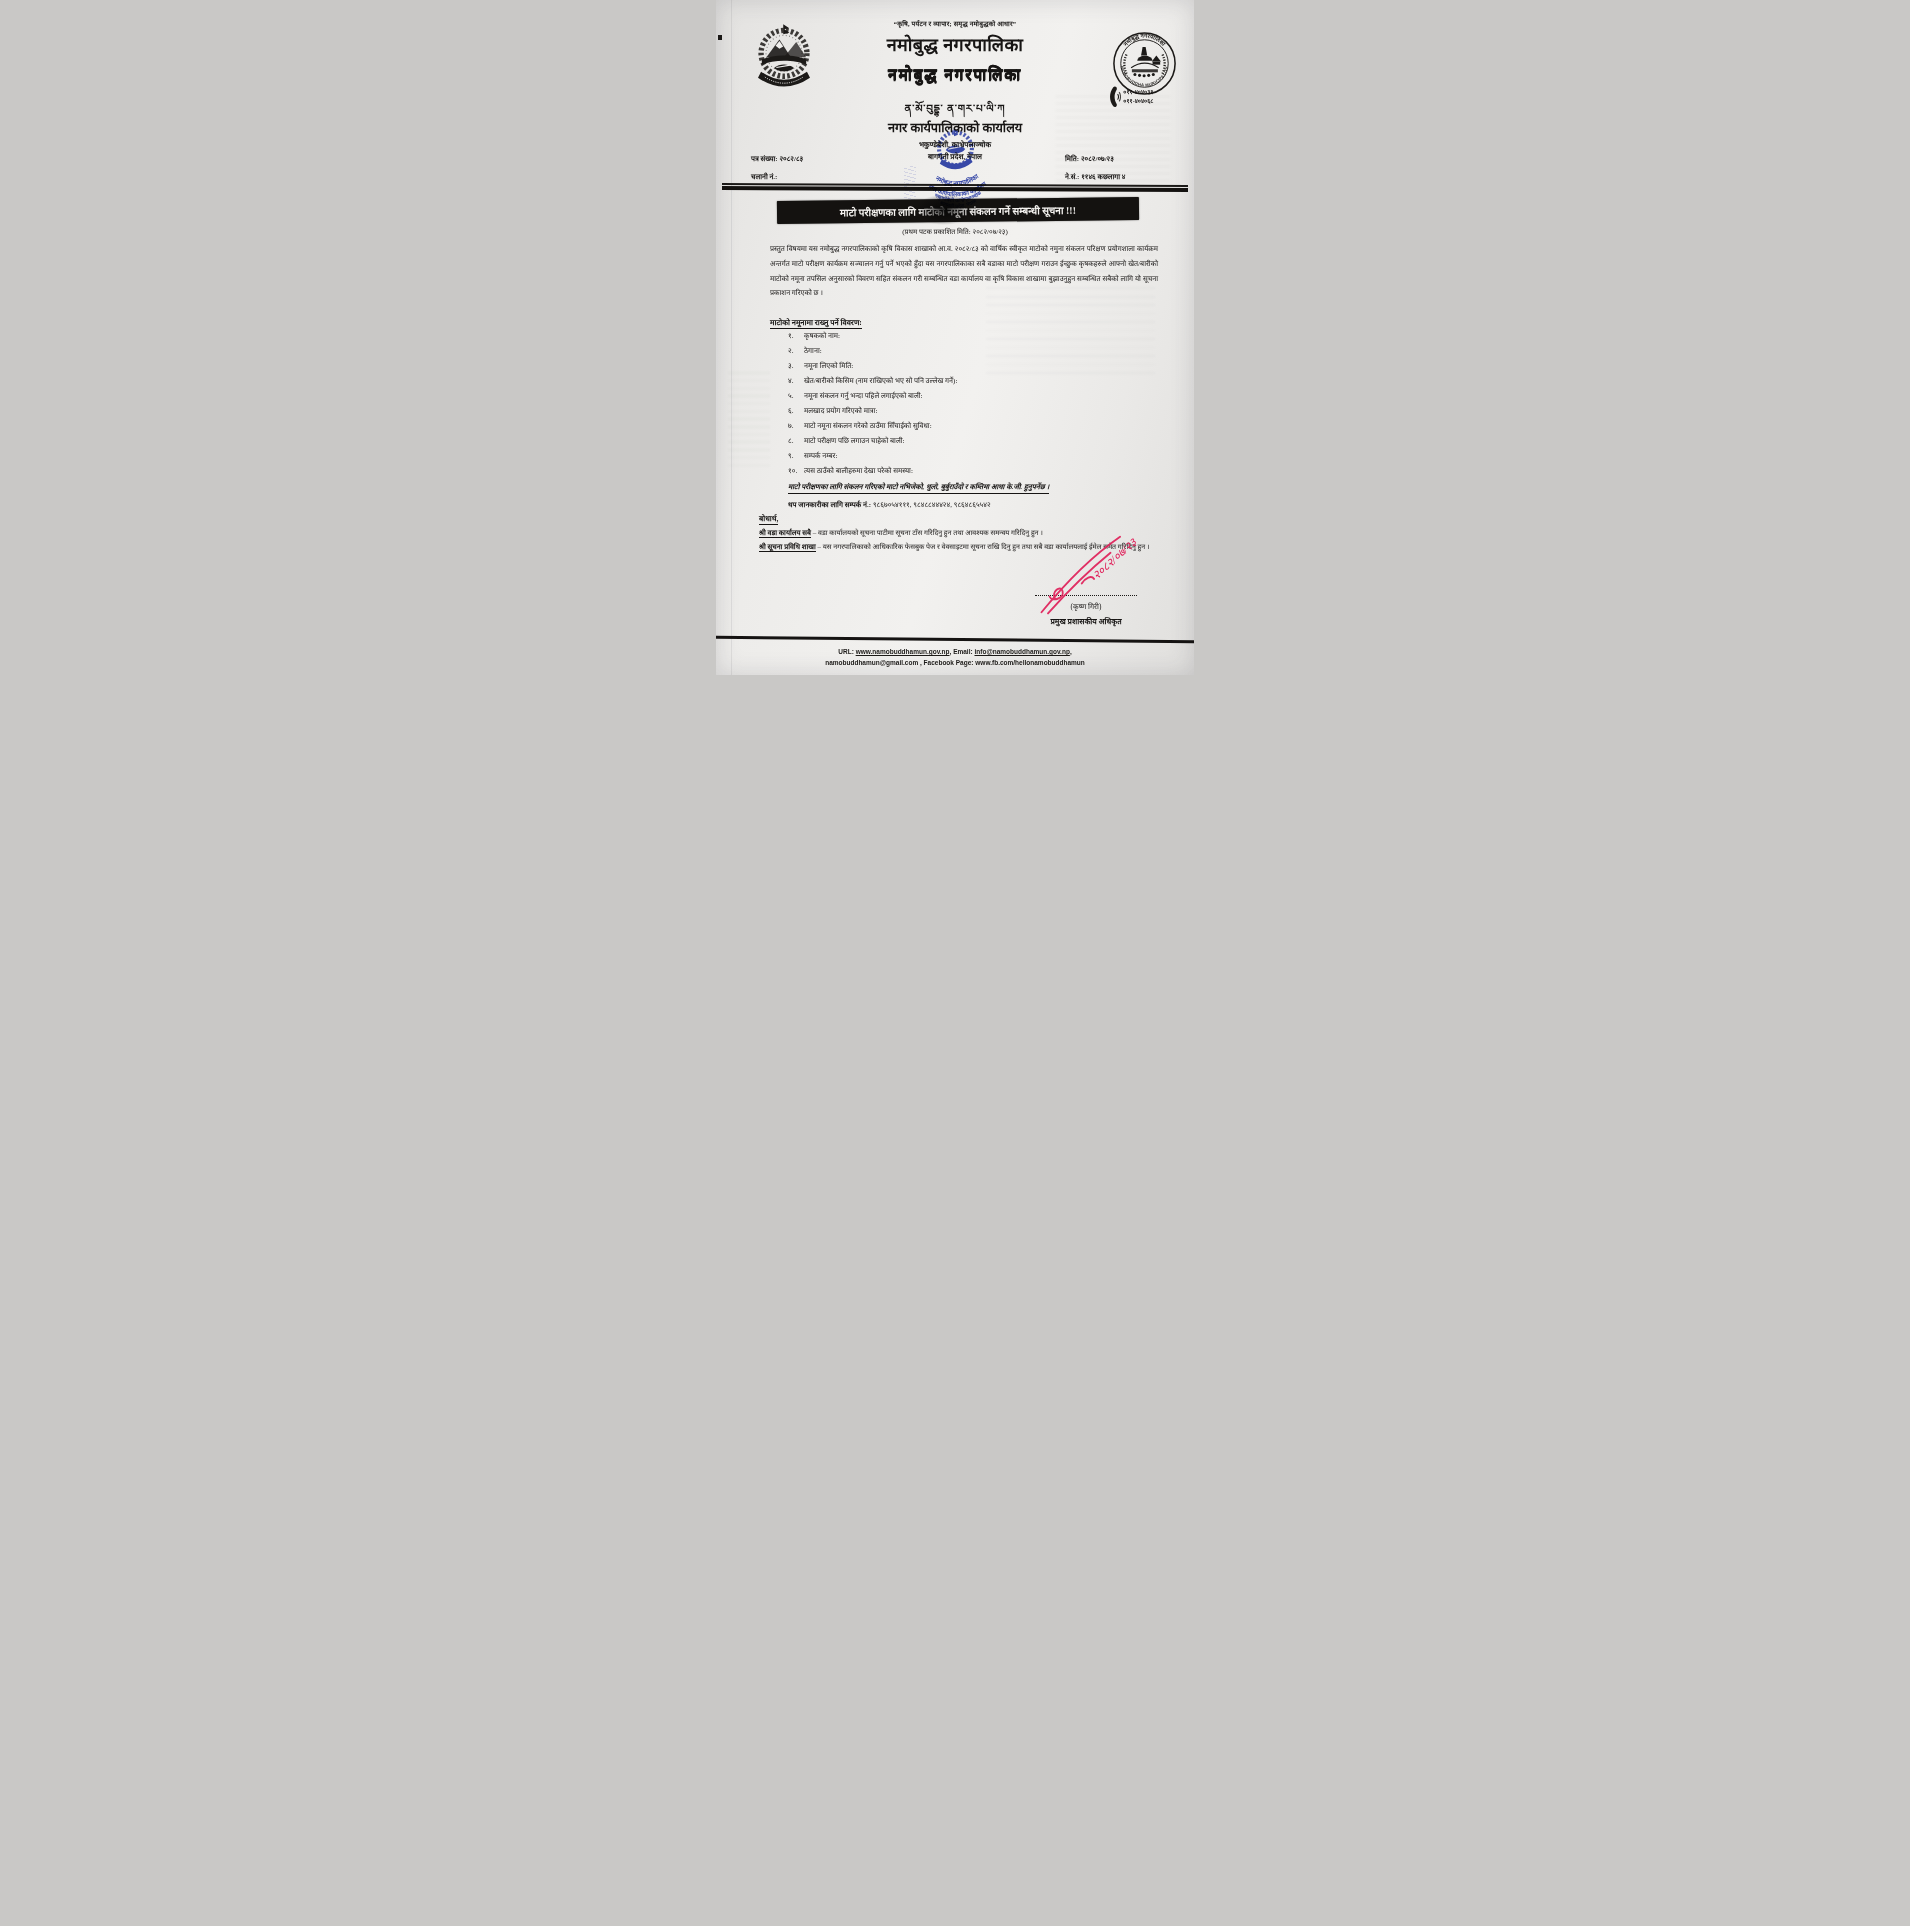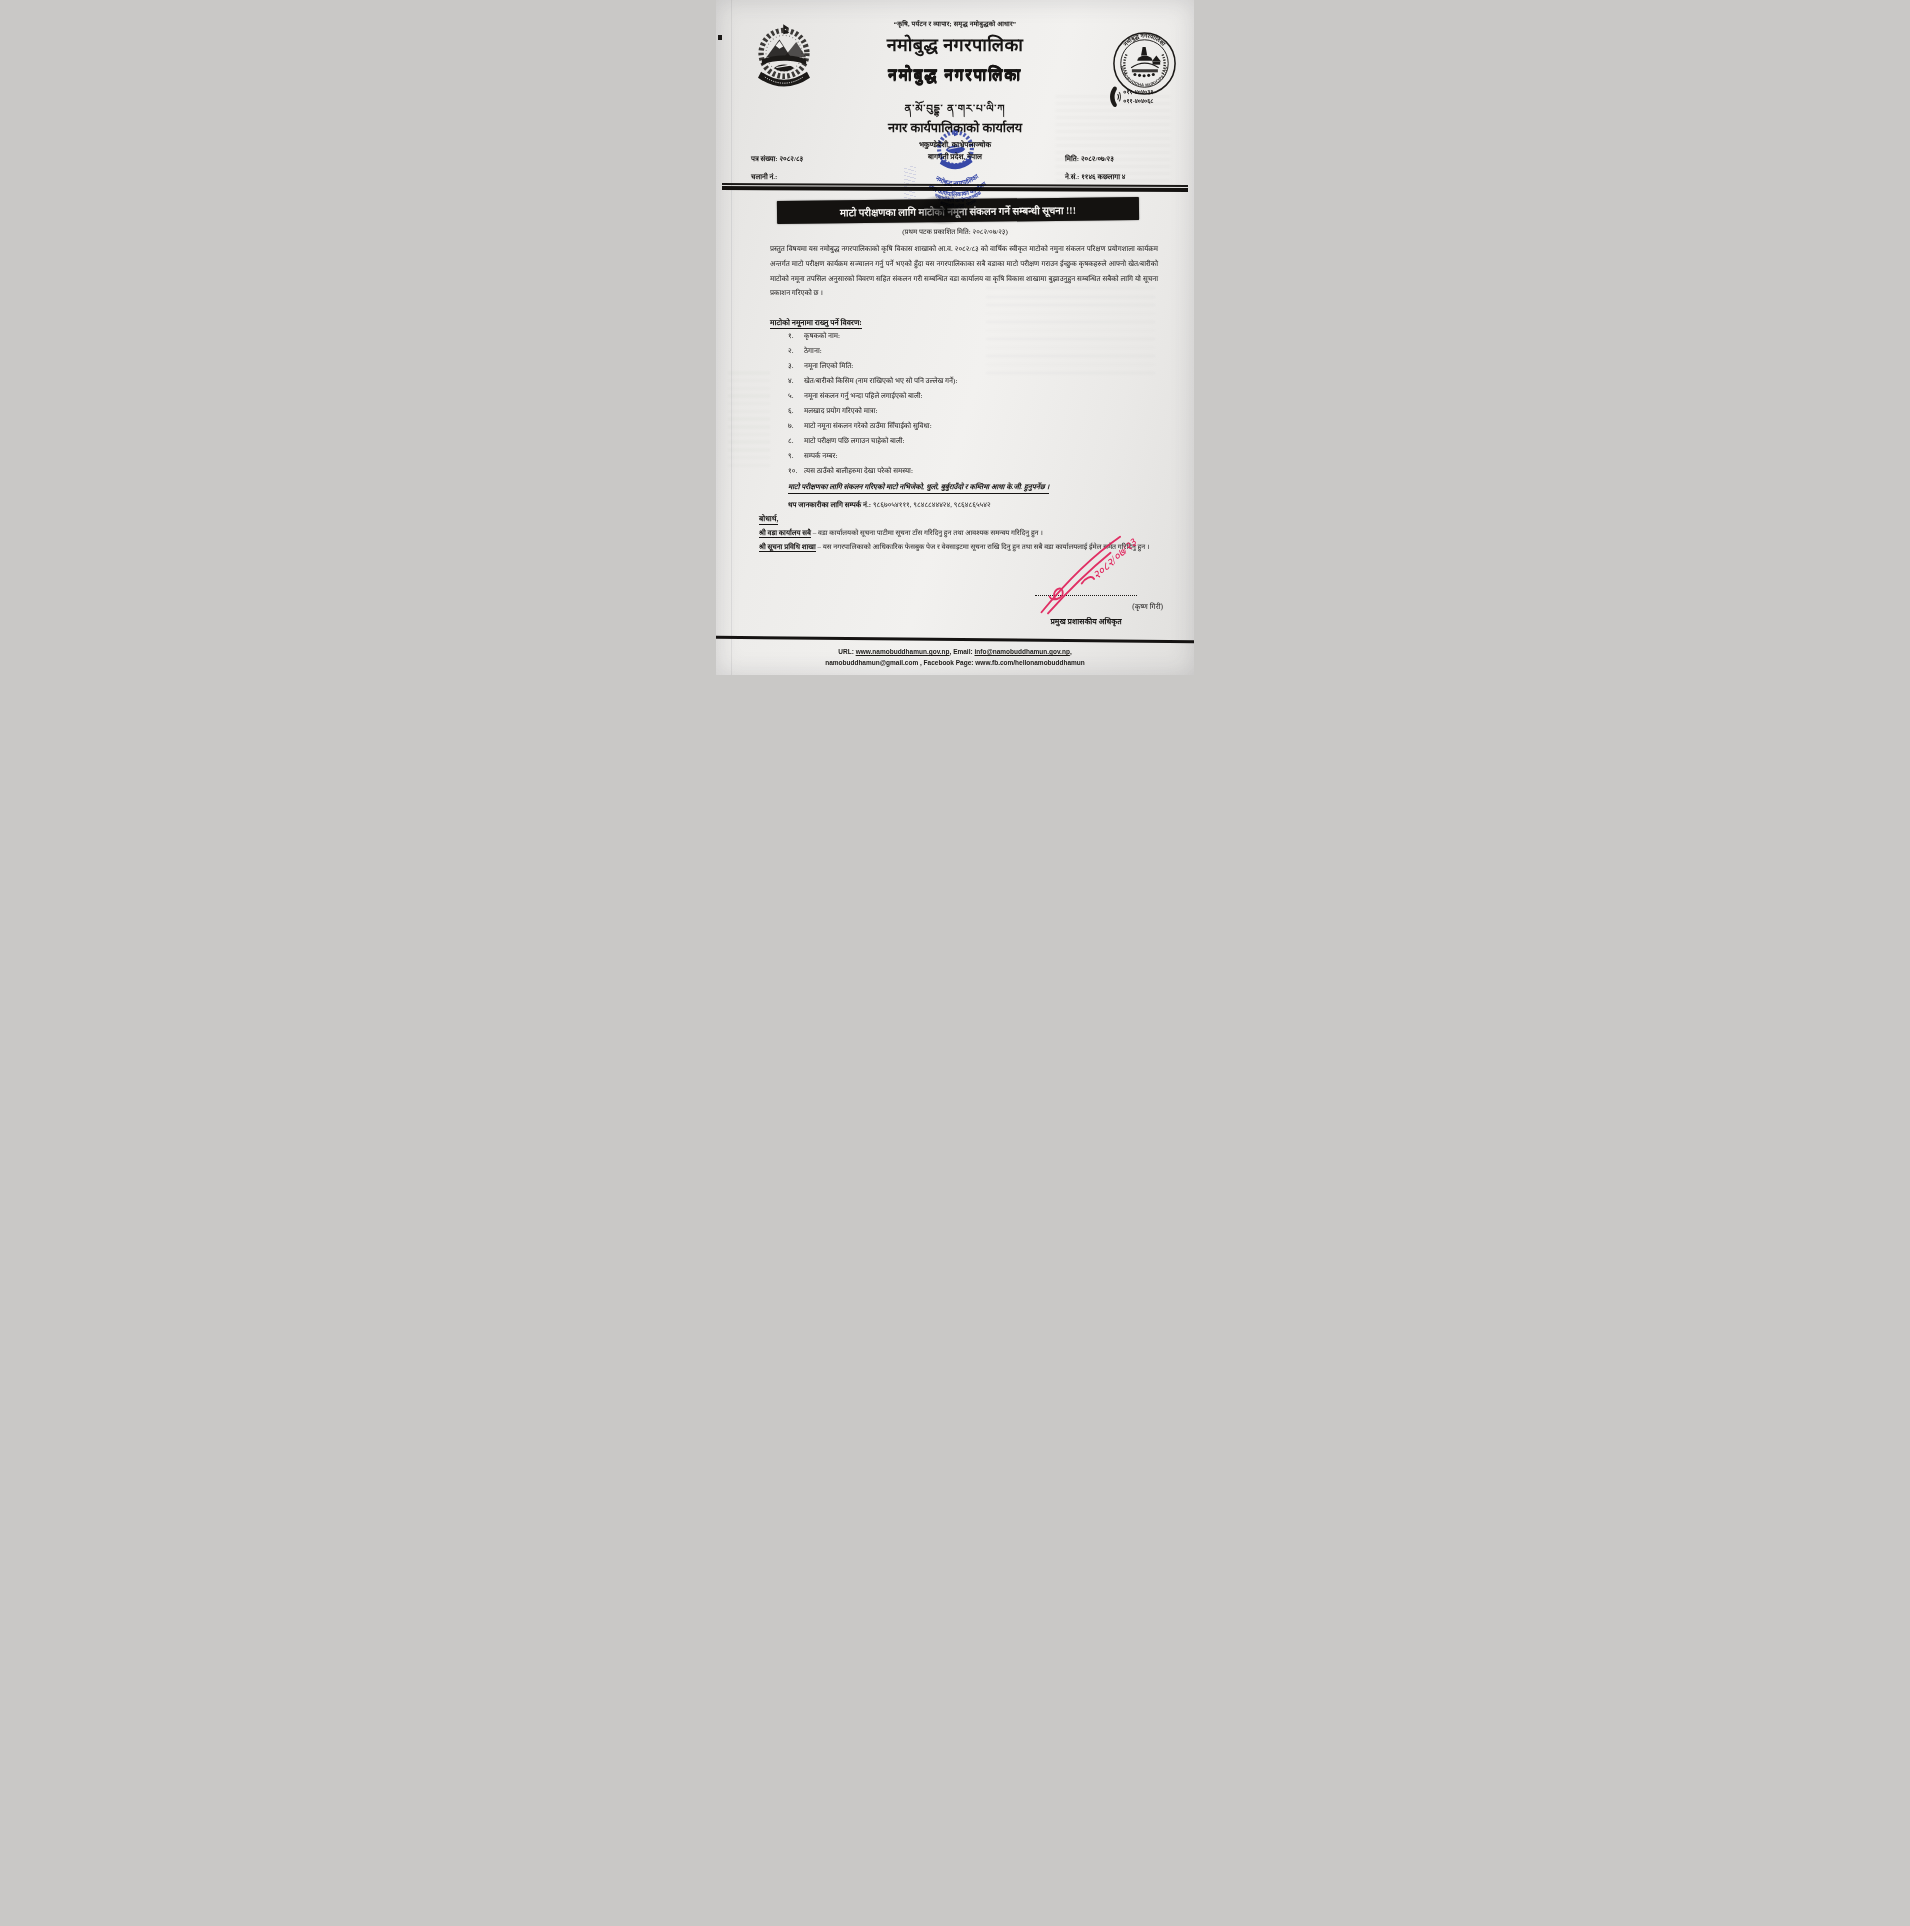--- a/index.html
+++ b/index.html
@@ -63,21 +63,21 @@
   .contact-line{top:499px;left:72px;font-size:7.1px;}
   .contact-line b{font-weight:bold;}
   .bodharth{top:513px;left:43px;font-size:7.5px;font-weight:bold;}
   .bodharth span{display:inline-block;border-bottom:1.2px solid #171514;padding-bottom:0.8px;}
   .cc1{top:527px;left:43px;width:397px;font-size:7px;line-height:1.85;}
   .cc2{top:541px;left:43px;width:397px;font-size:7px;line-height:1.85;padding-left:0;}
   .cc-to{font-weight:bold;border-bottom:1px solid #171514;padding-bottom:0.4px;}
   .sig-block{top:558px;left:293px;width:154px;text-align:center;z-index:7;}
   .sig-svg{position:absolute;left:15.4px;top:-32px;width:127px;height:92px;pointer-events:none;}
   .sig-dotted{width:102px;margin:37px auto 0 auto;border-bottom:1.9px dotted #1b1917;}
-  .sig-name{margin-top:5.4px;font-size:7.3px;text-align:right;}
+  .sig-name{margin-top:5.4px;font-size:7.3px;}
   .sig-title{margin-top:4.6px;font-size:7.7px;font-weight:bold;}
   .footer-rule{top:638px;left:-4.6px;right:-4.6px;height:2.7px;background:#151312;transform:rotate(.55deg);}
   .footer{top:646px;left:0;right:0;text-align:center;
     font-family:"Liberation Sans","DejaVu Sans",sans-serif;
     font-size:6.5px;font-weight:bold;color:#1c1a18;line-height:1.75;}
   .footer .u{text-decoration:underline;}
   .ghost{position:absolute;pointer-events:none;filter:blur(1px);opacity:.5;}
   .g1{left:339px;top:96px;width:116px;height:92px;
       background:repeating-linear-gradient(0deg,rgba(95,115,95,.12) 0 1.5px,transparent 1.5px 7px);}
   .g2{left:270px;top:247px;width:169px;height:127px;

